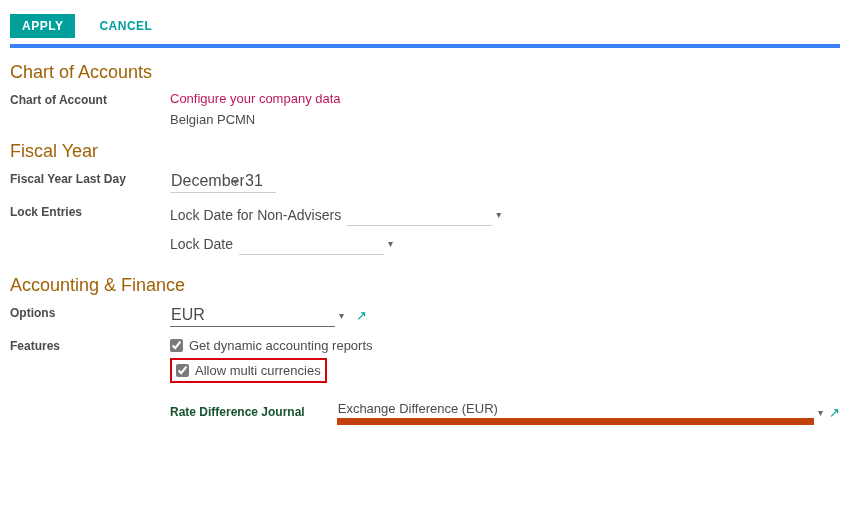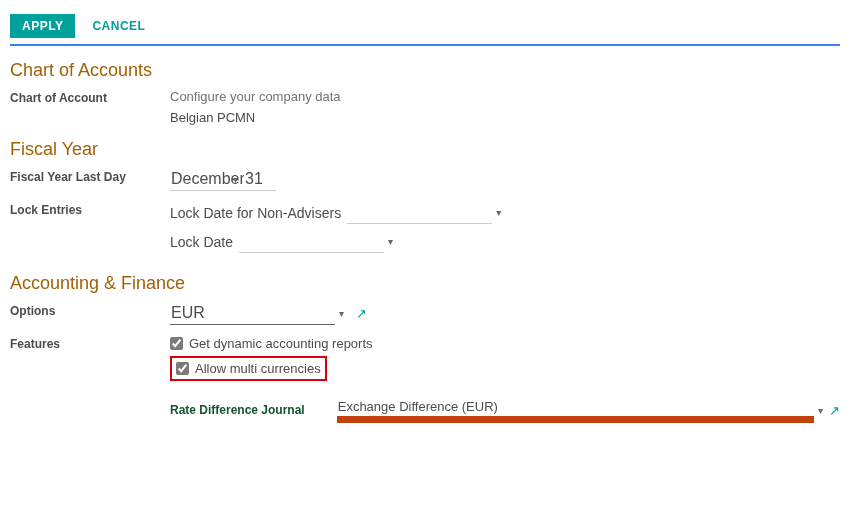--- a/index.html
+++ b/index.html
@@ -8,23 +8,23 @@
     font-size: 13px;
     color: #4c4c4c;
     background: #fff;
     width: 850px;
     height: 530px;
     padding: 10px 10px 0 10px;
   }
   .topbar {
     display: flex;
     align-items: center;
-    gap: 17px;
+    gap: 24px;
     padding: 4px 0 6px 0;
-    border-bottom: 2px solid #3b82f6;
+    border-bottom: 4px solid #3b82f6;
     margin-bottom: 10px;
   }
   .btn-primary {
     background: #00a09d;
     color: #fff;
     border: none;
     padding: 5px 12px;
     font-size: 12px;
     font-weight: 600;
     cursor: pointer;
@@ -57,21 +57,21 @@
     font-size: 12px;
     color: #4c4c4c;
     padding-top: 2px;
   }
   .field-col {
     flex: 1;
     font-size: 13px;
     color: #4c4c4c;
   }
   .link-teal {
-    color: #737373;
+    color: #be185d;
     cursor: pointer;
     font-size: 13px;
   }
   .subfield-row {
     display: flex;
     align-items: center;
     gap: 6px;
     margin-bottom: 6px;
   }
   .subfield-label {

